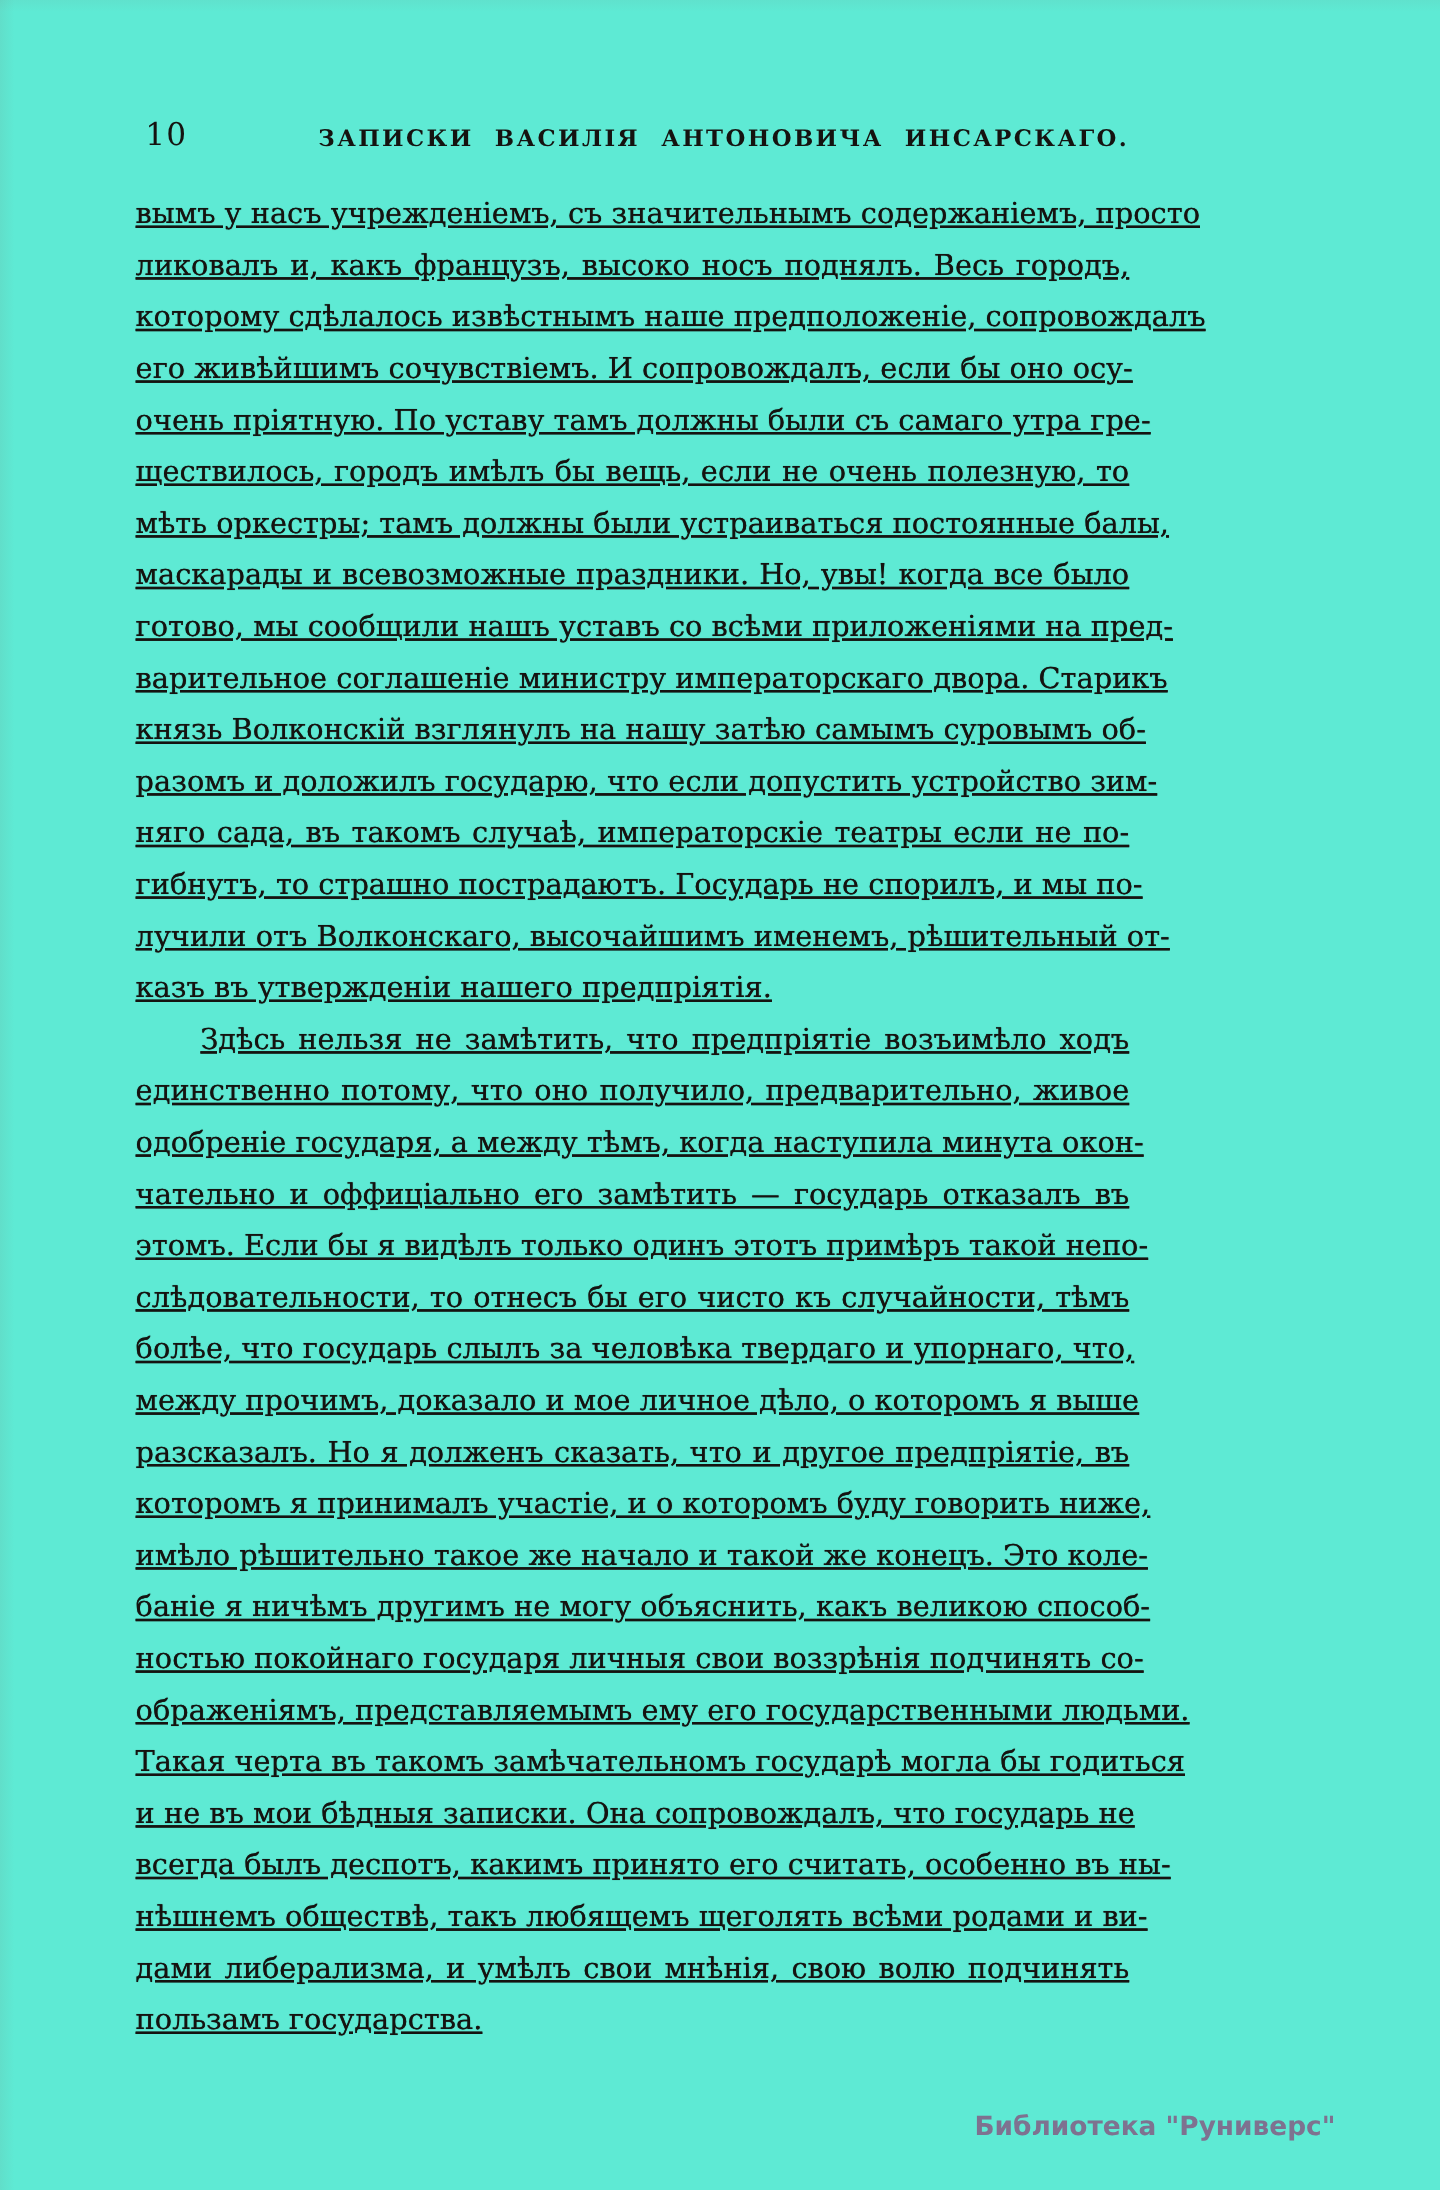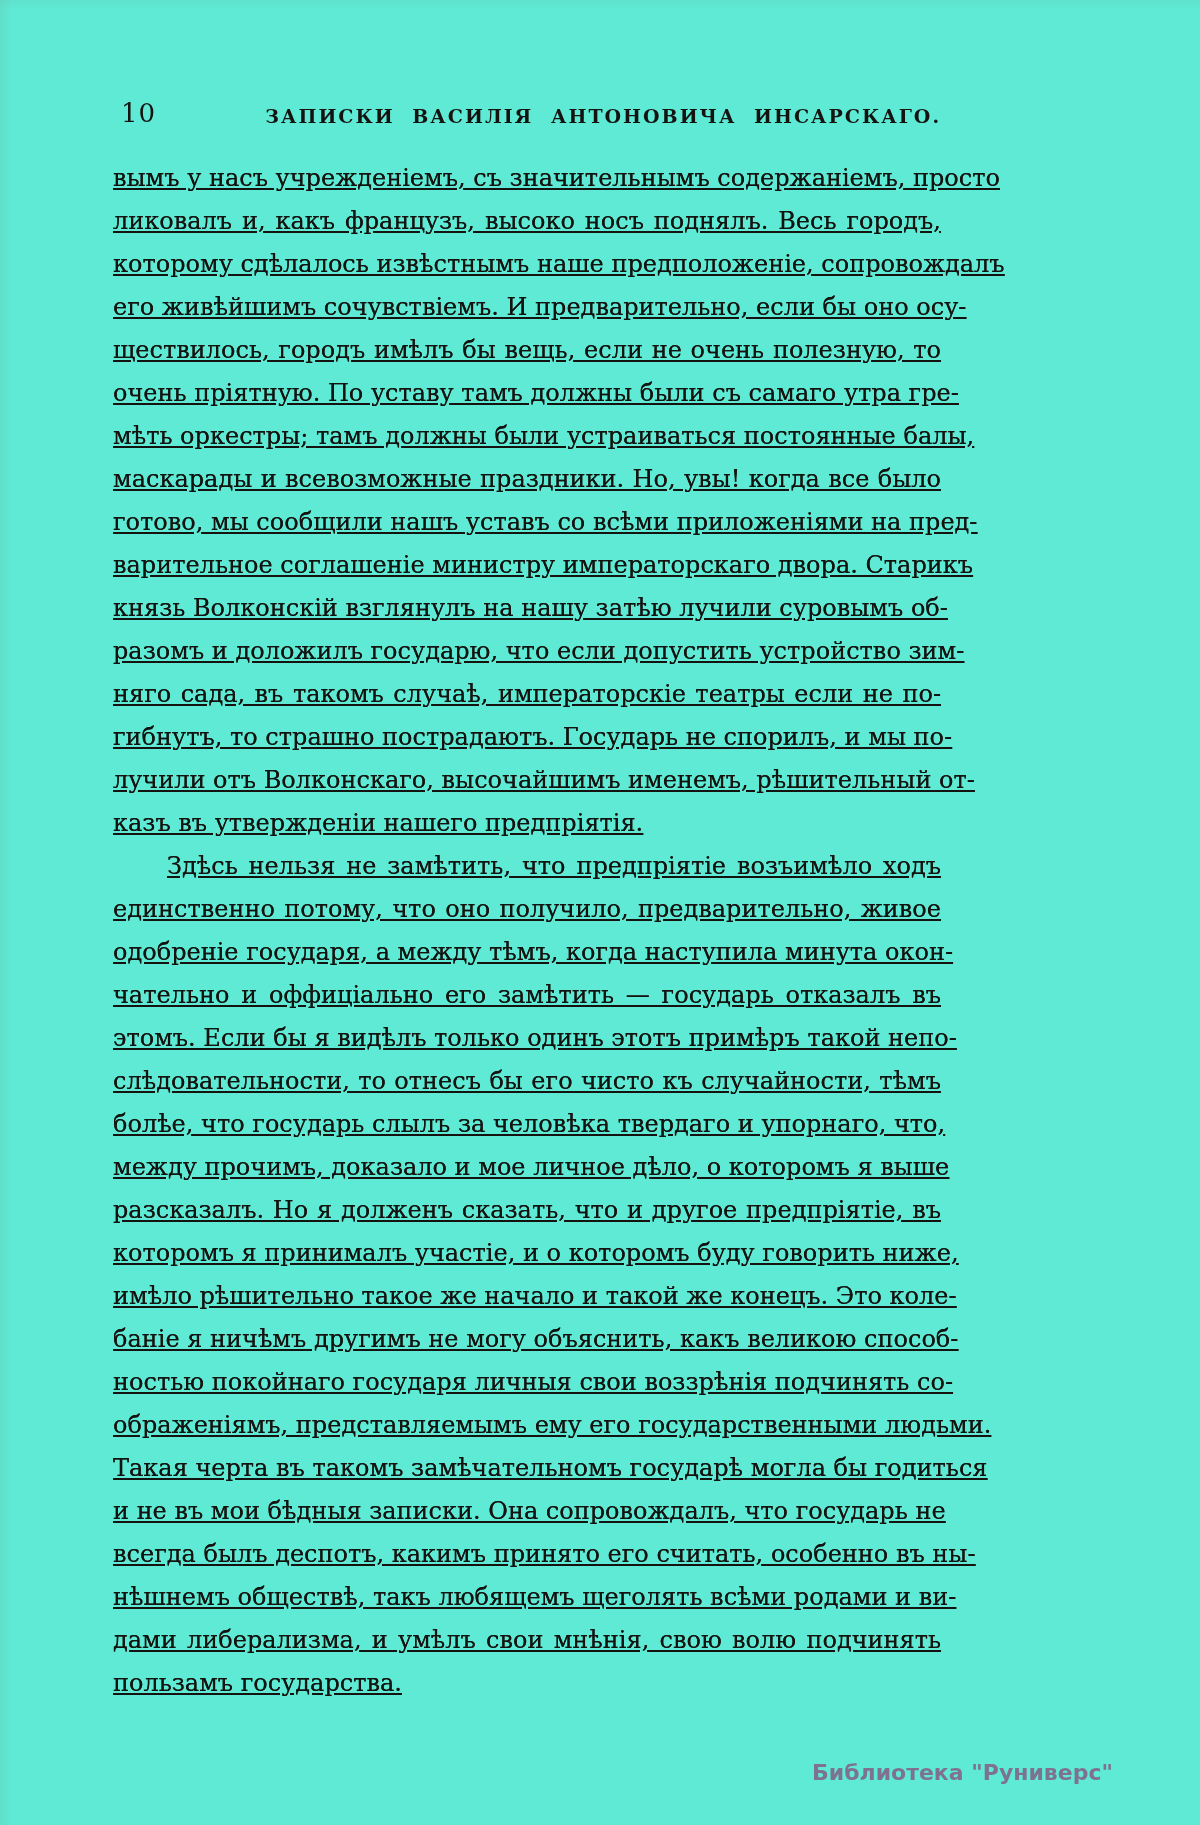--- a/index.html
+++ b/index.html
@@ -85,28 +85,28 @@
 <div class="page" style="background: #5eead4; color: rgb(21, 19, 16);">
 
   <span class="pagenum">10</span>
 
   <div class="running-title">ЗАПИСКИ ВАСИЛІЯ АНТОНОВИЧА ИНСАРСКАГО.</div>
 
   <div class="textblock" id="text-body">
       <div class="line">вымъ у насъ учрежденіемъ, съ значительнымъ содержаніемъ, просто</div>
       <div class="line">ликовалъ и, какъ французъ, высоко носъ поднялъ. Весь городъ,</div>
       <div class="line">которому сдѣлалось извѣстнымъ наше предположеніе, сопровождалъ</div>
-      <div class="line">его живѣйшимъ сочувствіемъ. И предварительно, если бы оно осу-</div>
+      <div class="line">его живѣйшимъ сочувствіемъ. И сопровождалъ, если бы оно осу-</div>
+      <div class="line">очень пріятную. По уставу тамъ должны были съ самаго утра гре-</div>
       <div class="line">ществилось, городъ имѣлъ бы вещь, если не очень полезную, то</div>
-      <div class="line">очень пріятную. По уставу тамъ должны были съ самаго утра гре-</div>
       <div class="line">мѣть оркестры; тамъ должны были устраиваться постоянные балы,</div>
       <div class="line">маскарады и всевозможные праздники. Но, увы! когда все было</div>
       <div class="line">готово, мы сообщили нашъ уставъ со всѣми приложеніями на пред-</div>
       <div class="line">варительное соглашеніе министру императорскаго двора. Старикъ</div>
-      <div class="line">князь Волконскій взглянулъ на нашу затѣю лучили суровымъ об-</div>
+      <div class="line">князь Волконскій взглянулъ на нашу затѣю самымъ суровымъ об-</div>
       <div class="line">разомъ и доложилъ государю, что если допустить устройство зим-</div>
       <div class="line">няго сада, въ такомъ случаѣ, императорскіе театры если не по-</div>
       <div class="line">гибнутъ, то страшно пострадаютъ. Государь не спорилъ, и мы по-</div>
       <div class="line">лучили отъ Волконскаго, высочайшимъ именемъ, рѣшительный от-</div>
       <div class="line last">казъ въ утвержденіи нашего предпріятія.</div>
       <div class="line indent">Здѣсь нельзя не замѣтить, что предпріятіе возъимѣло ходъ</div>
       <div class="line">единственно потому, что оно получило, предварительно, живое</div>
       <div class="line">одобреніе государя, а между тѣмъ, когда наступила минута окон-</div>
       <div class="line">чательно и оффиціально его замѣтить — государь отказалъ въ</div>
       <div class="line">этомъ. Если бы я видѣлъ только одинъ этотъ примѣръ такой непо-</div>

